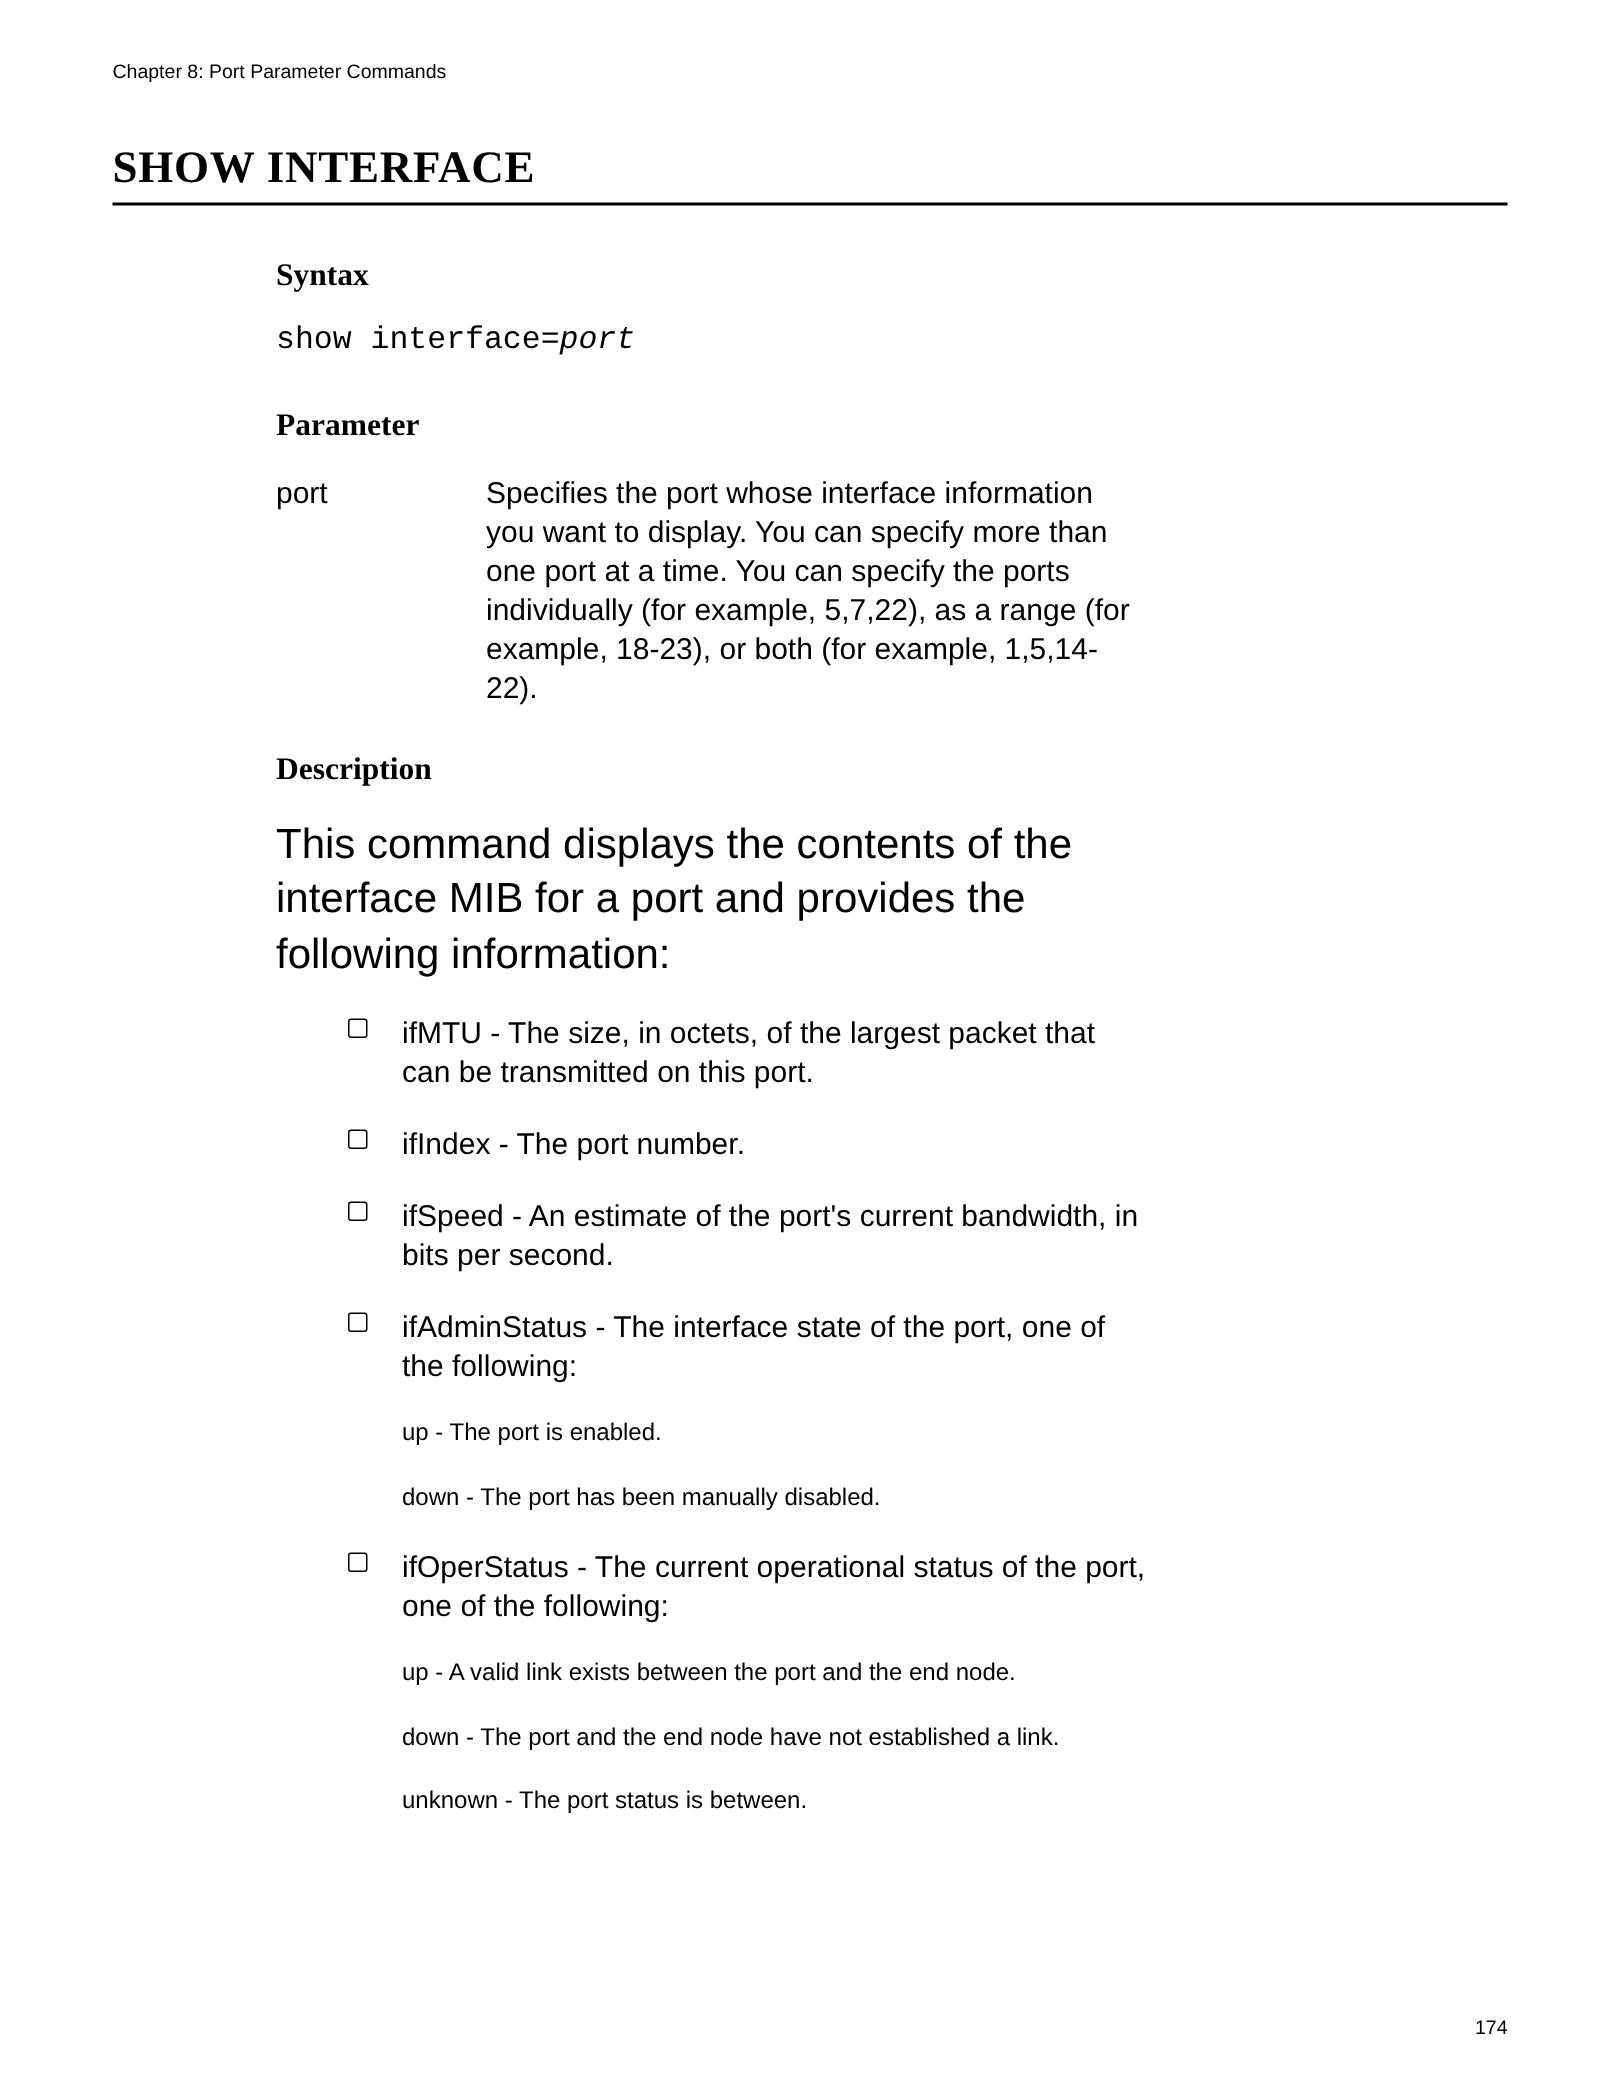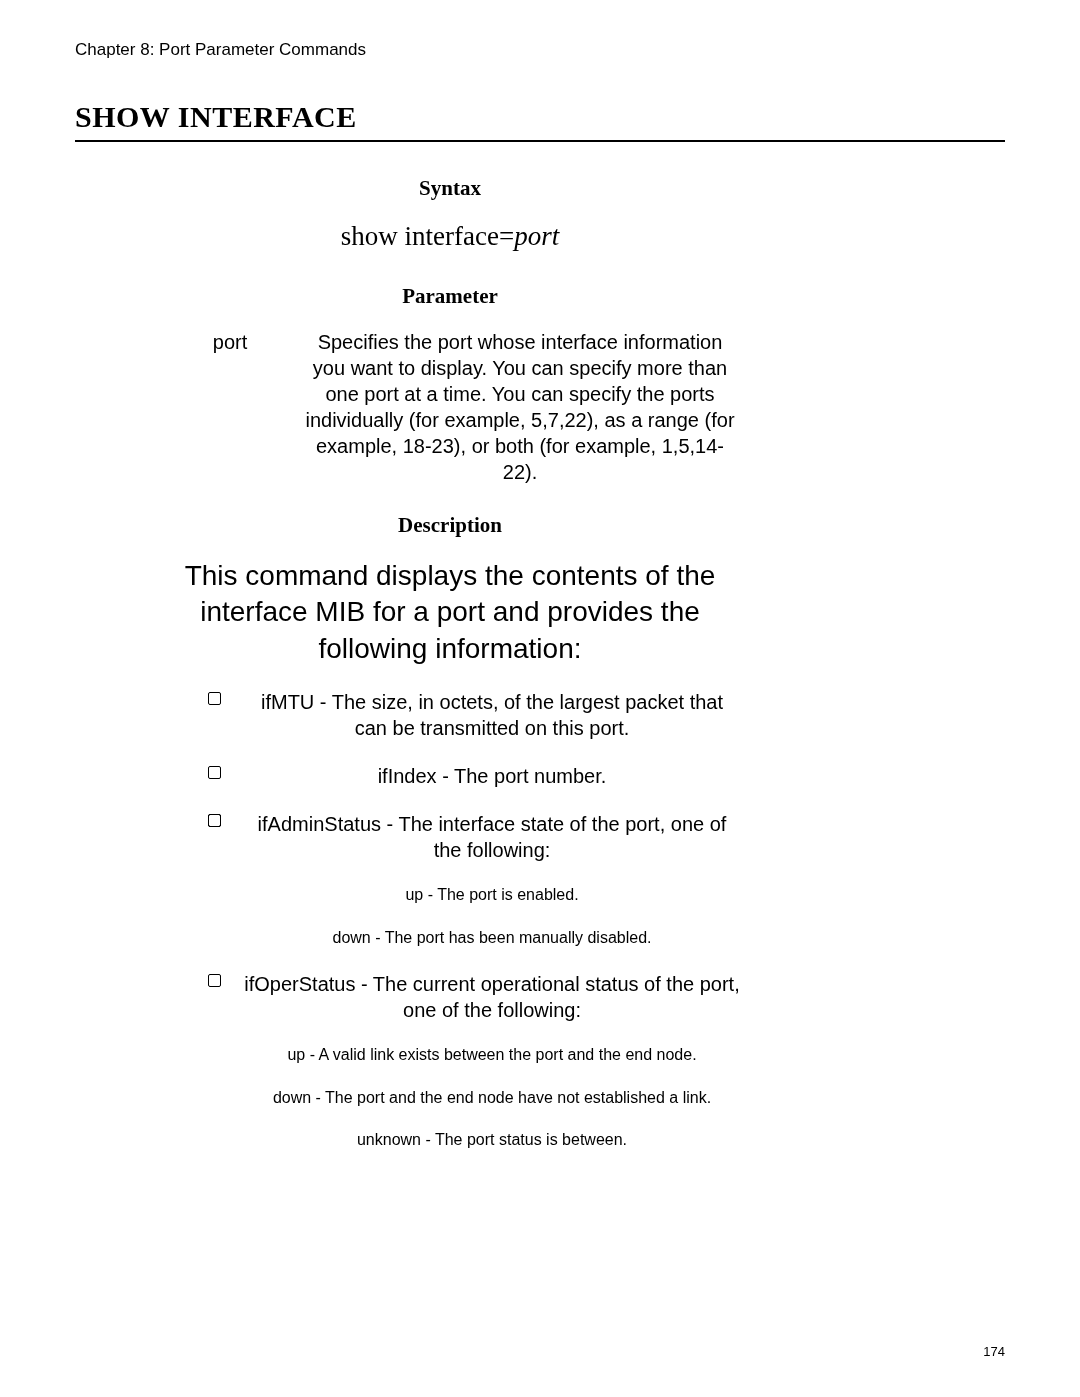--- a/index.html
+++ b/index.html
@@ -12,49 +12,48 @@
     height: 1397px;
     position: relative;
     box-sizing: border-box;
   }
   .page {
     padding: 40px 75px 0 75px;
     box-sizing: border-box;
   }
   .chapter-header {
     font-family: Arial, Helvetica, sans-serif;
-    font-size: 17px;
+    font-size: 13px;
     margin-bottom: 40px;
   }
   .title {
     font-family: "Times New Roman", Times, serif;
     font-size: 30px;
     font-weight: bold;
     letter-spacing: 0.5px;
     margin: 0 0 6px 0;
   }
   .title-rule {
     border: none;
     border-top: 2.5px solid #000;
     margin: 0 0 34px 0;
   }
   .content {
-    margin-left: 85px;
+    margin-left: 109px;
     max-width: 580px;
-    text-align: center;
   }
   .section-heading {
     font-family: "Times New Roman", Times, serif;
     font-weight: bold;
     font-size: 21px;
     margin: 0 0 20px 0;
   }
   .syntax-line {
-    font-family: Liberation Serif, serif;
-    font-size: 27px;
+    font-family: Liberation Mono, monospace;
+    font-size: 21px;
     margin: 0 0 32px 0;
   }
   .syntax-arg {
     font-style: italic;
   }
   .param-row {
     display: flex;
     align-items: flex-start;
     font-family: Arial, Helvetica, sans-serif;
     font-size: 20px;
@@ -133,21 +132,21 @@
       <div class="param-name">port</div>
       <div class="param-desc">Specifies the port whose interface information you want to display. You can specify more than one port at a time. You can specify the ports individually (for example, 5,7,22), as a range (for example, 18-23), or both (for example, 1,5,14-22).</div>
     </div>
 
     <div class="section-heading">Description</div>
     <p class="body-text">This command displays the contents of the interface MIB for a port and provides the following information:</p>
 
     <ul class="bullets">
       <li><span class="marker"></span><span>ifMTU - The size, in octets, of the largest packet that can be transmitted on this port.</span></li>
       <li><span class="marker"></span><span>ifIndex - The port number.</span></li>
-      <li><span class="marker"></span></li>
+      <li><span class="marker"></span><span>ifSpeed - An estimate of the port's current bandwidth, in bits per second.</span></li>
       <li><span class="marker"></span><span>ifAdminStatus - The interface state of the port, one of the following:</span></li>
     </ul>
 
     <p class="sub-line">up - The port is enabled.</p>
     <p class="sub-line">down - The port has been manually disabled.</p>
 
     <ul class="bullets">
       <li><span class="marker"></span><span>ifOperStatus - The current operational status of the port, one of the following:</span></li>
     </ul>
 

